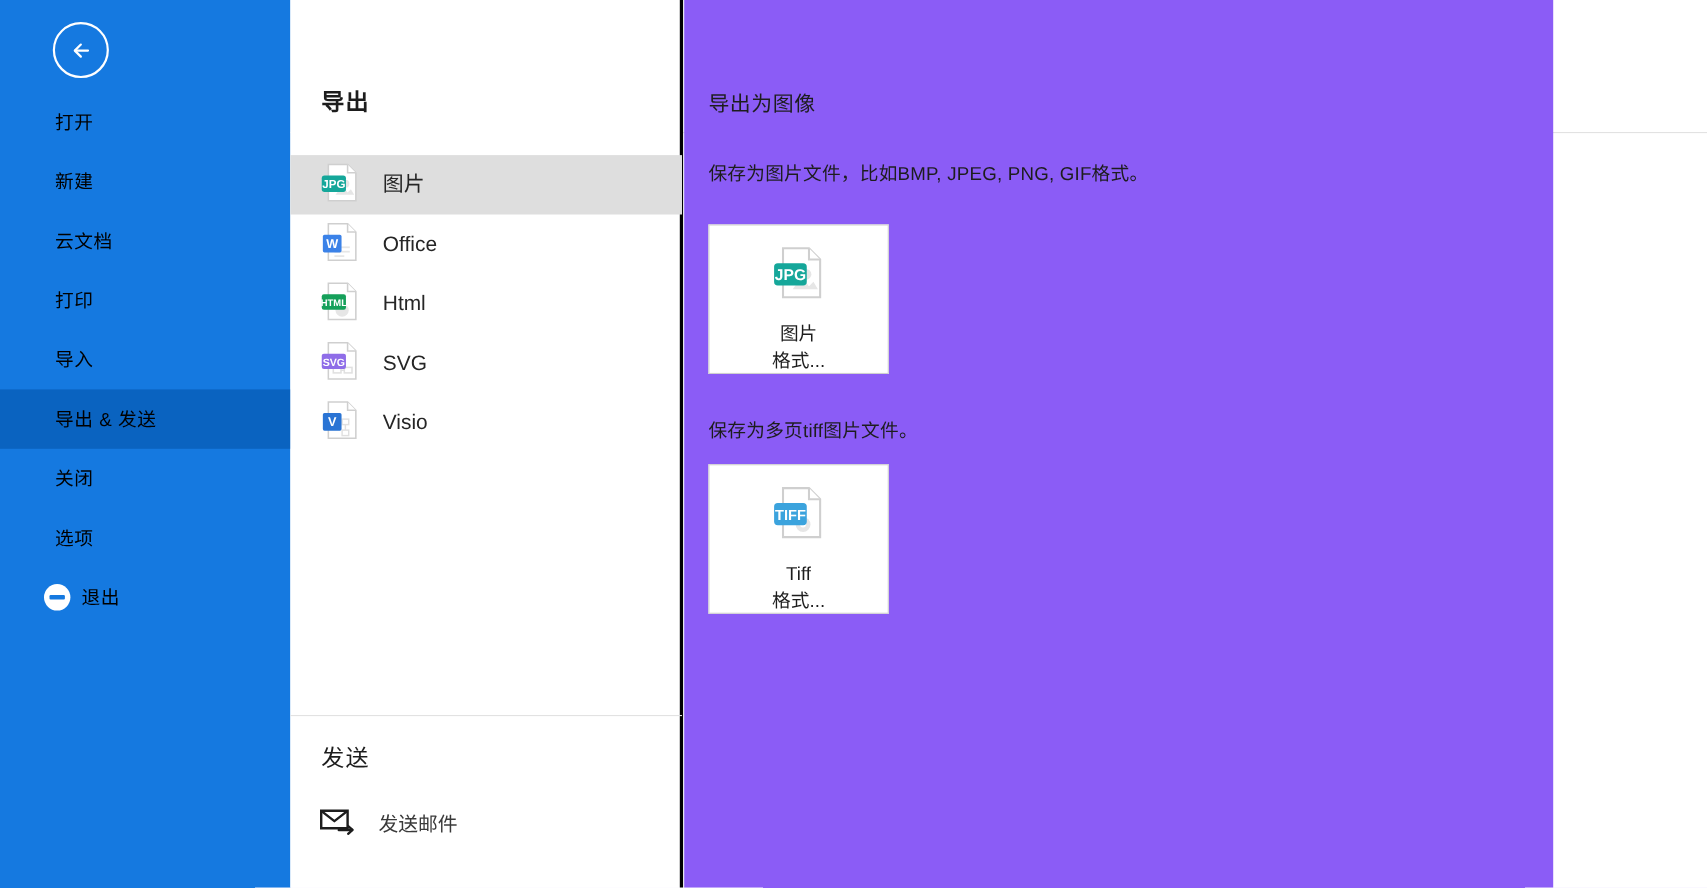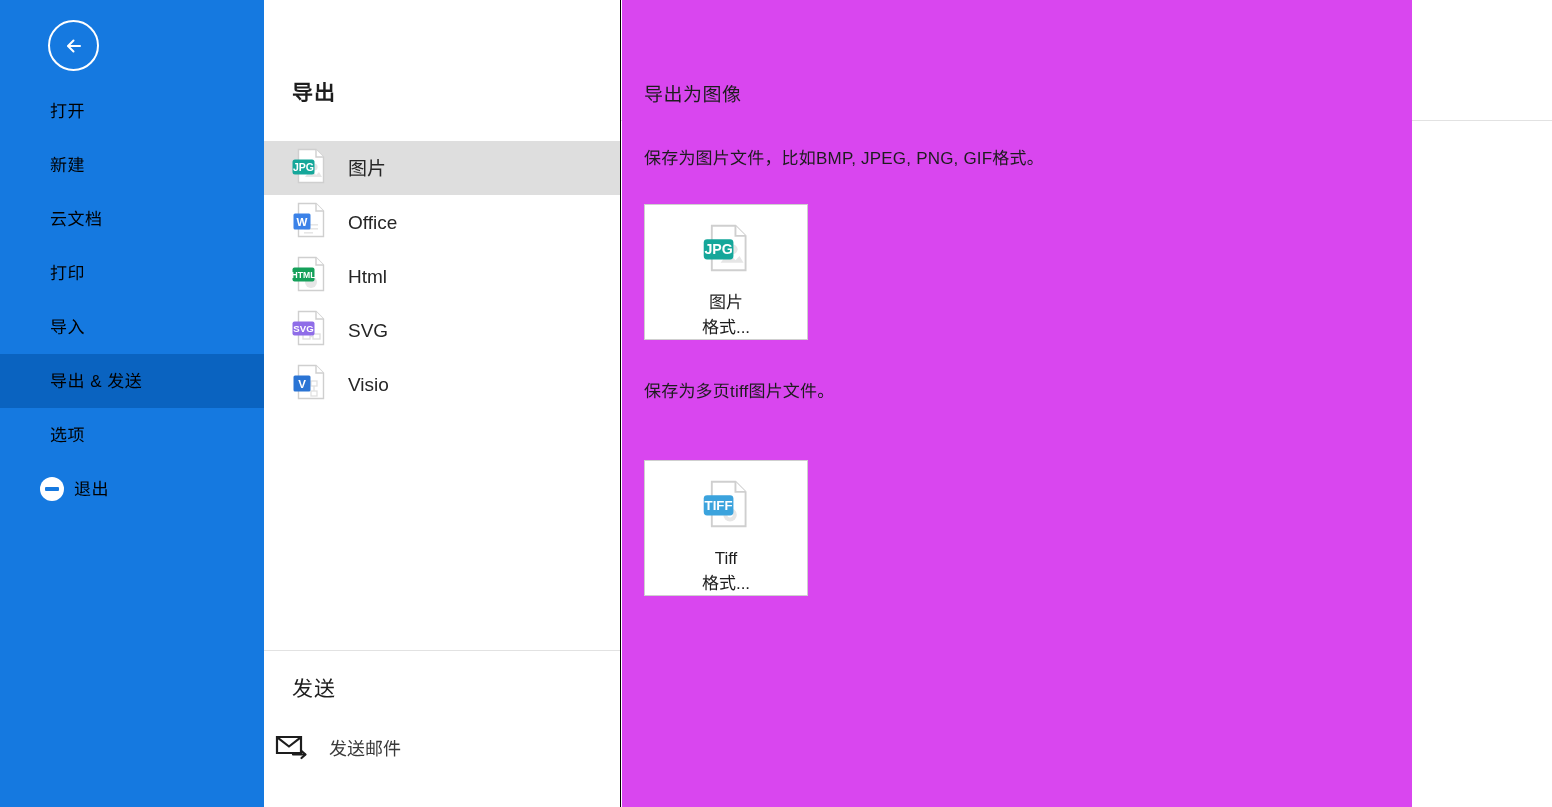--- a/index.html
+++ b/index.html
@@ -101,21 +101,21 @@
     white-space: nowrap;
   }
 
   
   .mid-panel {
     position: absolute;
     left: 264px; top: 0;
     width: 357px;
     height: 807px;
     background: #ffffff;
-    border-right: 1px solid #000000;
+    border-right: 3px solid #000000;
   }
 
   .mid-heading {
     position: absolute;
     left: 28px;
     top: 76px;
     font-size: 21px;
     font-weight: bold;
     color: #1d1d1d;
     letter-spacing: 1px;
@@ -180,38 +180,38 @@
   }
 
   .send-item {
     position: absolute;
     left: 0;
     top: 723px;
     width: 356px;
     height: 52px;
     display: flex;
     align-items: center;
-    padding-left: 11px;
+    padding-left: 26px;
     cursor: pointer;
   }
   .send-item .send-label {
     margin-left: 20px;
     font-size: 18px;
     color: #3a3a3a;
     line-height: 1;
     white-space: nowrap;
   }
 
   
   .right-panel {
     position: absolute;
     left: 622px; top: 0;
     width: 790px;
     height: 807px;
-    background: #d946ef;
+    background: #8b5cf6;
   }
 
   .right-heading {
     position: absolute;
     left: 22px;
     top: 79px;
     font-size: 19px;
     color: #1d1d1d;
     letter-spacing: 0.5px;
   }
@@ -231,21 +231,21 @@
     width: 164px;
     height: 136px;
     border: 1px solid #cfcfcf;
     background: #ffffff;
     display: flex;
     flex-direction: column;
     align-items: center;
     cursor: pointer;
   }
   .tile-1 { left: 22px; top: 204px; }
-  .tile-2 { left: 22px; top: 460px; }
+  .tile-2 { left: 22px; top: 422px; }
 
   .tile .tile-icon { margin-top: 16px; }
   .tile .tile-text {
     margin-top: 12px;
     text-align: center;
     font-size: 17px;
     color: #1d1d1d;
     line-height: 1.45;
   }
   .tile .tile-text span { display: block; }
@@ -277,20 +277,23 @@
         <span class="label">云文档</span>
       </div>
       <div class="nav-item">
         <span class="label">打印</span>
       </div>
       <div class="nav-item">
         <span class="label">导入</span>
       </div>
       <div class="nav-item active">
         <span class="label">导出 &amp; 发送</span>
+      </div>
+      <div class="nav-item">
+        <span class="label">关闭</span>
       </div>
       <div class="nav-item">
         <span class="label">选项</span>
       </div>
       <div class="nav-item with-icon">
         <span class="exit-icon"></span>
         <span class="label">退出</span>
       </div>
     </div>
   </div>

